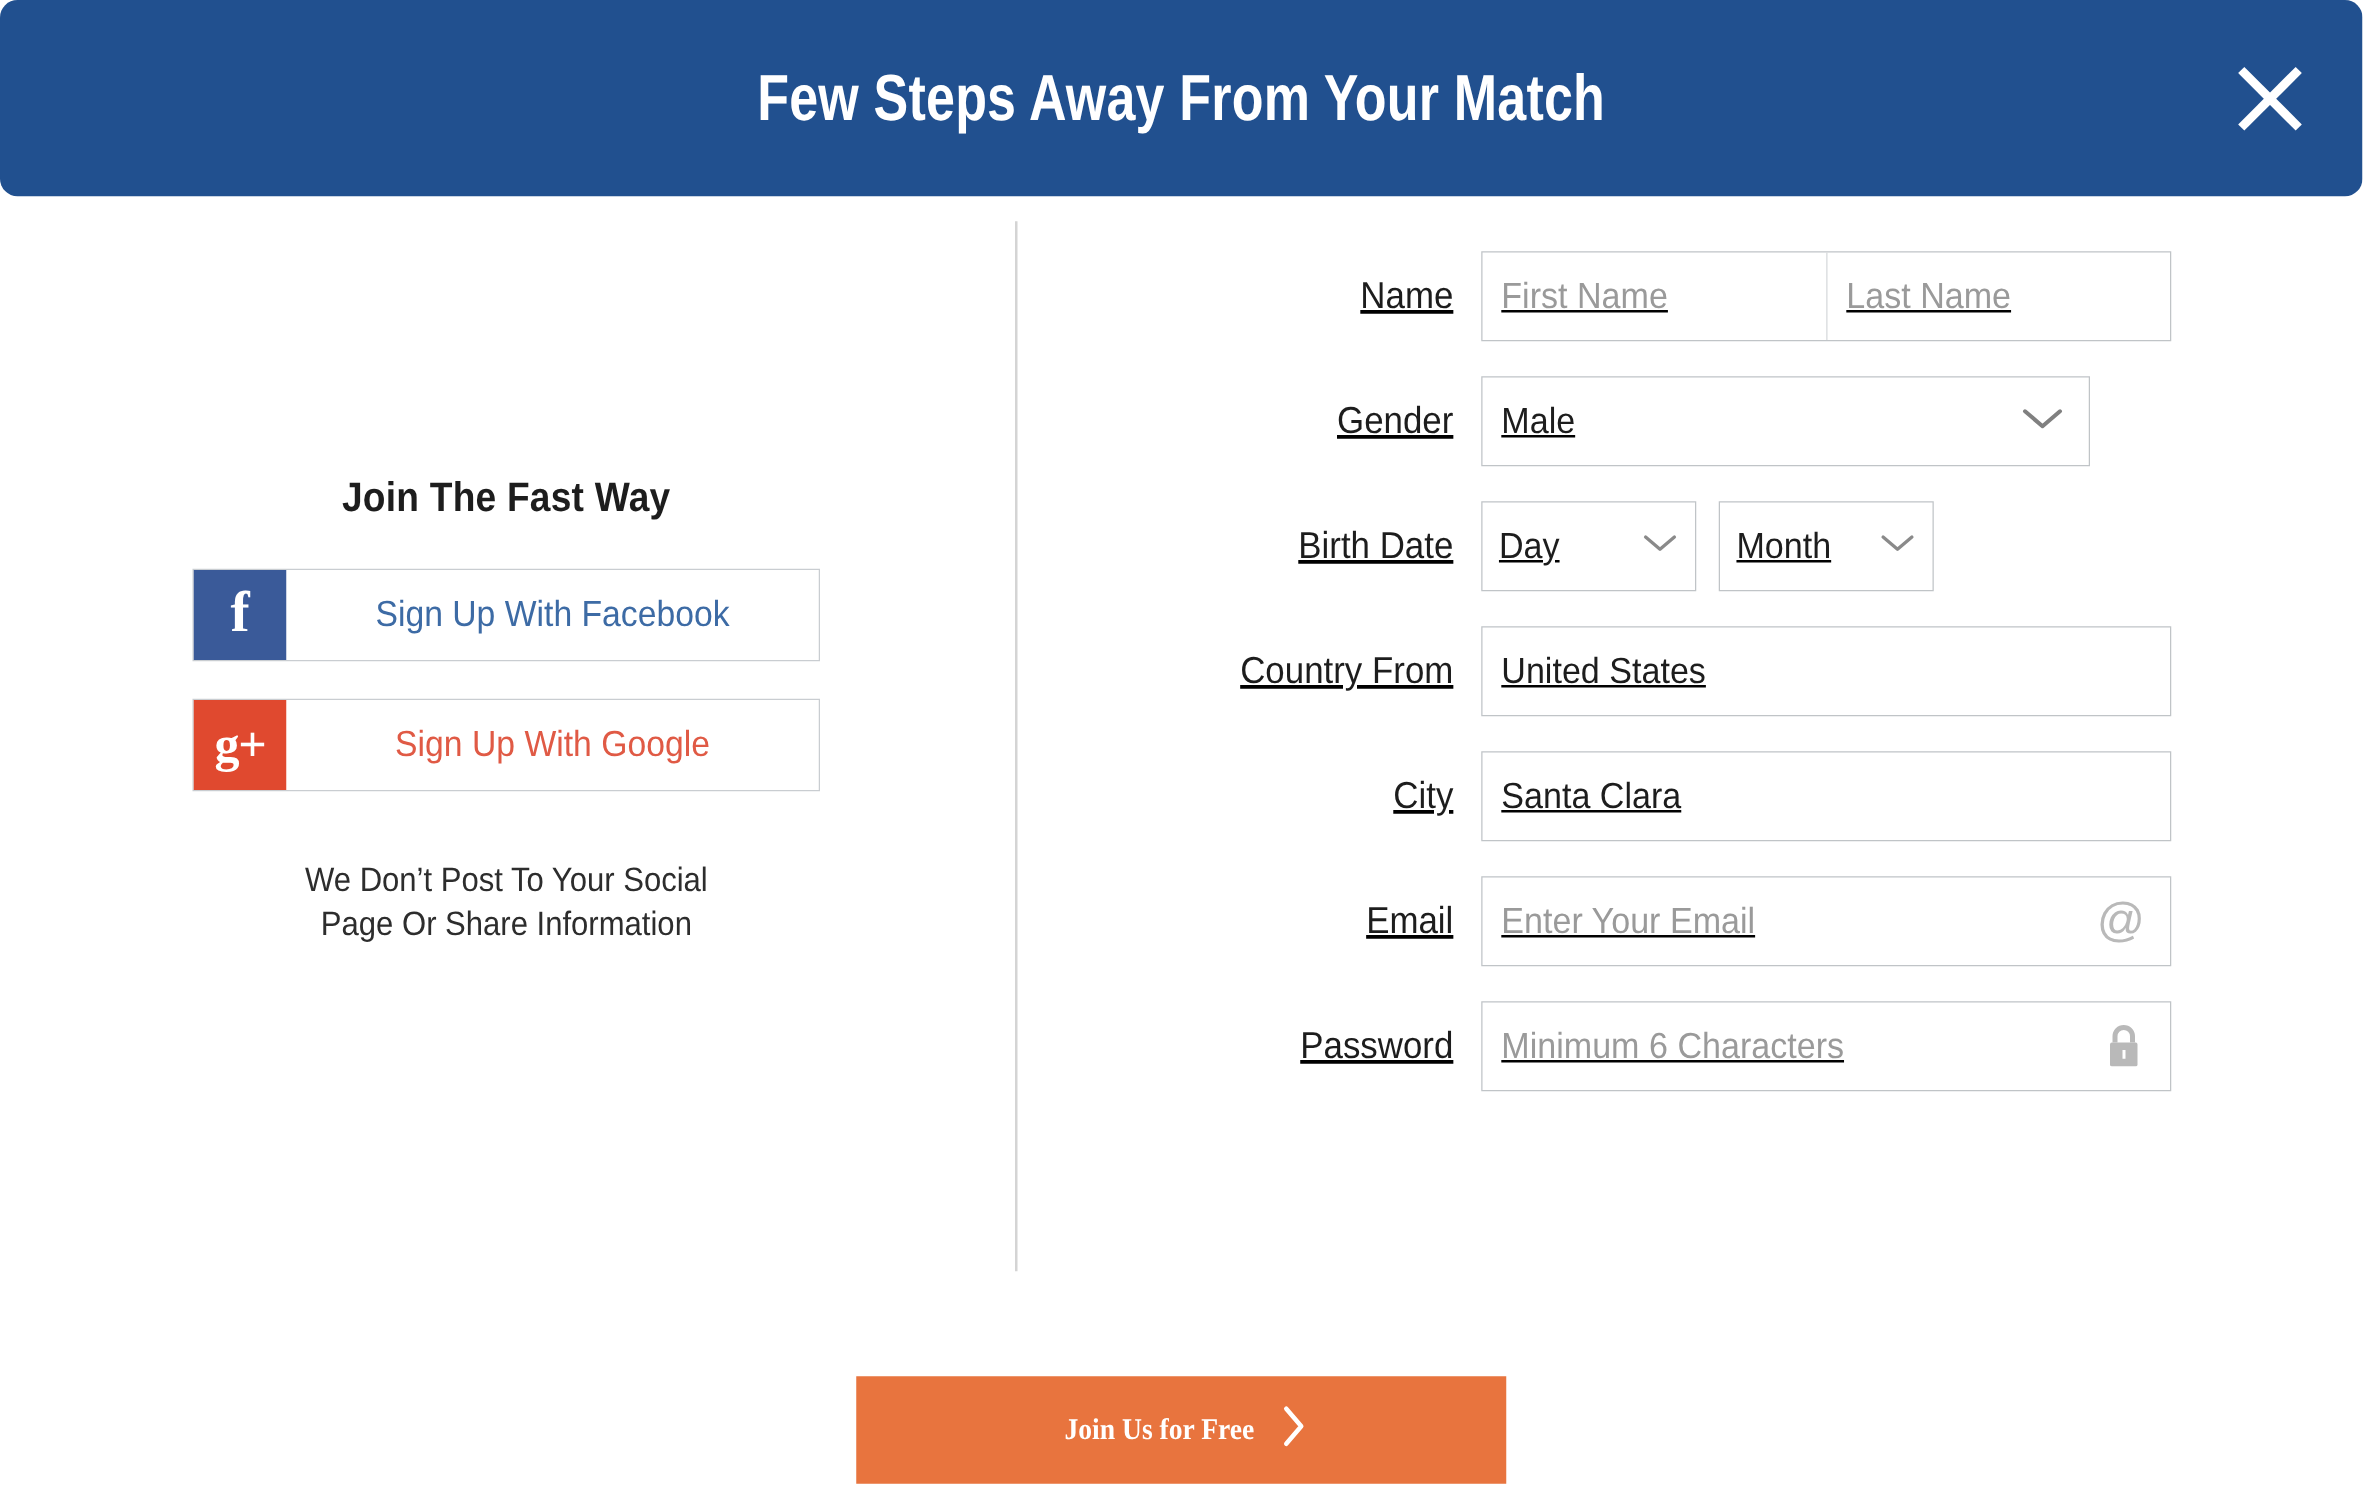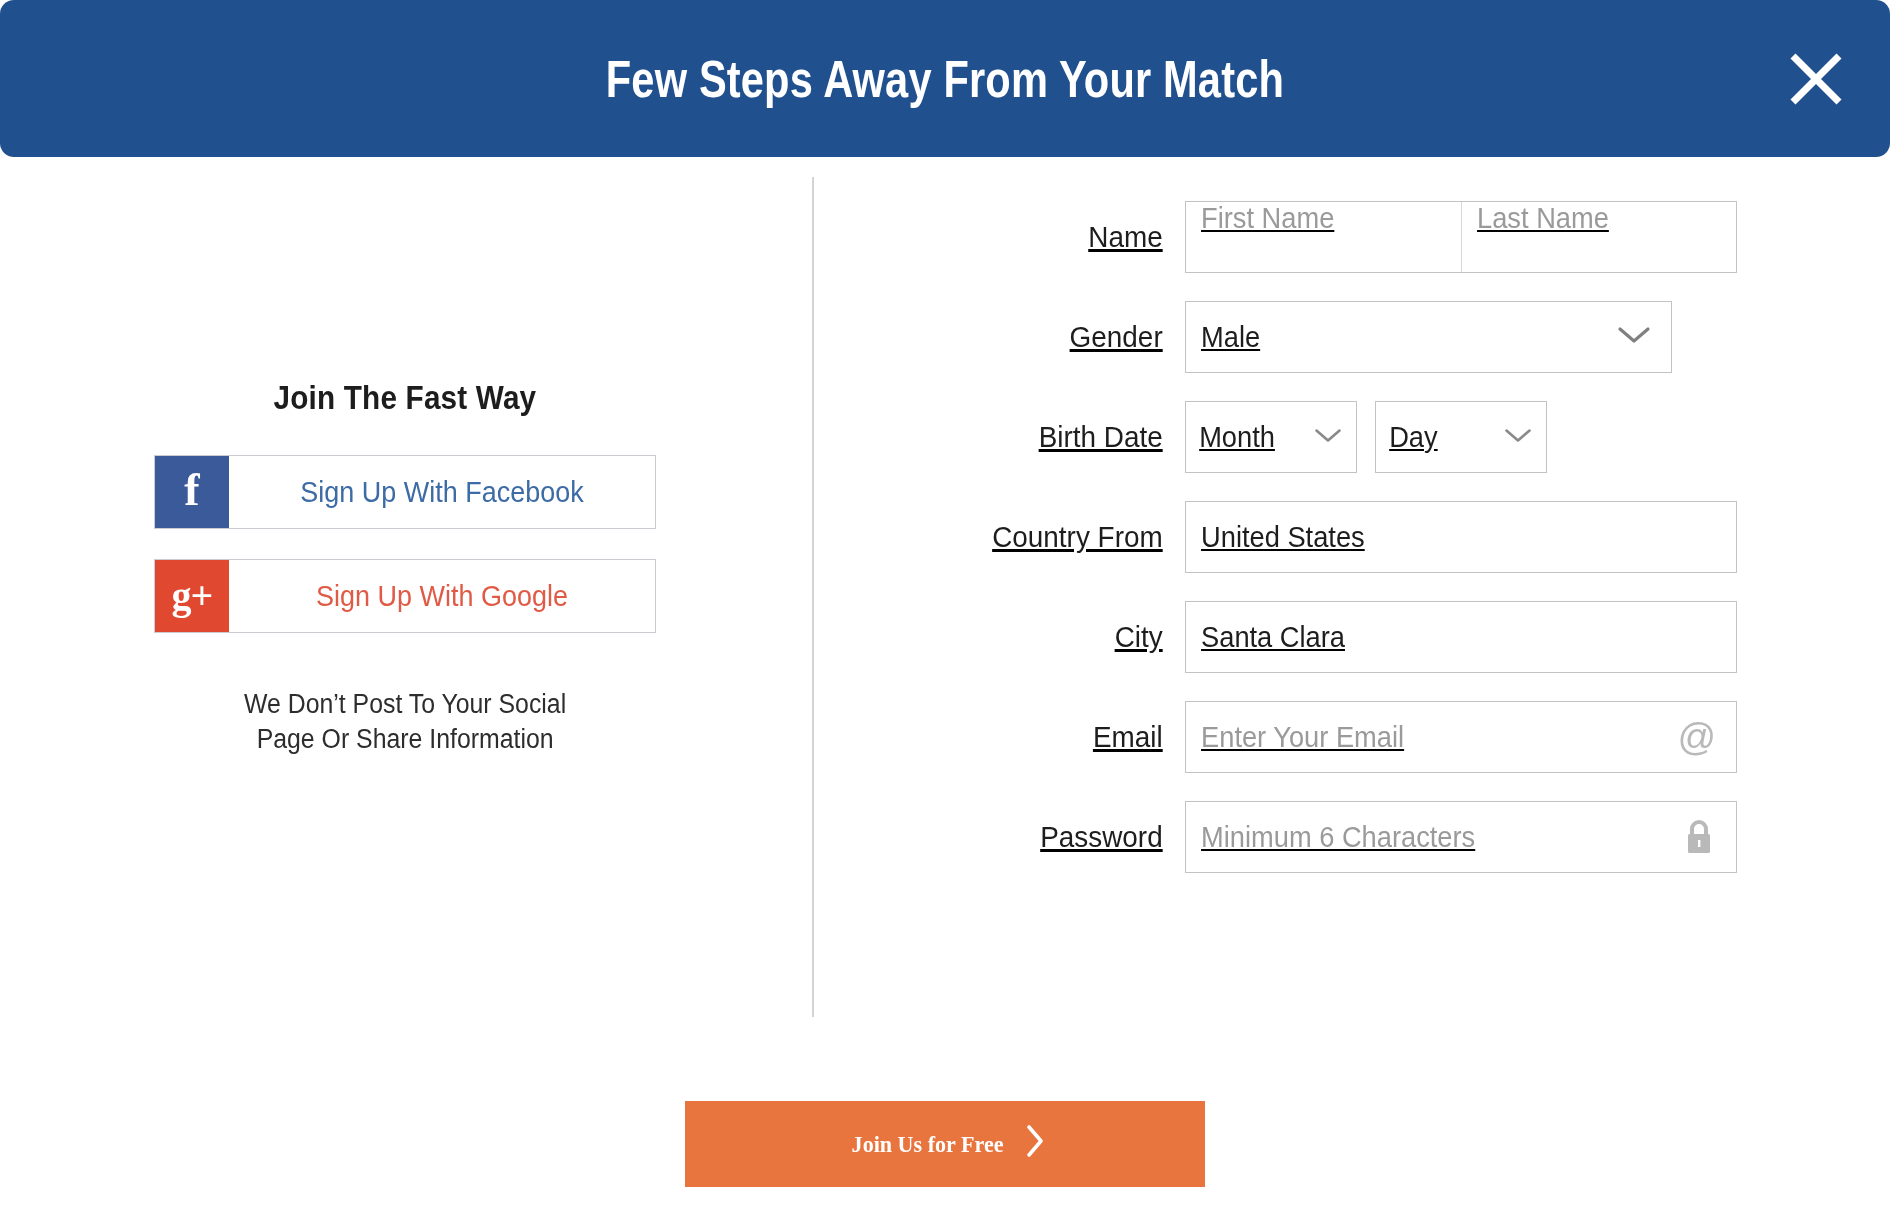--- a/index.html
+++ b/index.html
@@ -204,20 +204,21 @@
     white-space: nowrap;
   }
   .input-box .text { color: #1d1d1d; }
   .input-box .ph   { color: #9a9a9a; }
 
   
   .name-box { display: flex; padding: 0; }
   .name-half {
     flex: 1;
     display: flex;
+    align-items: center;
     height: 100%;
   }
   .name-half + .name-half { border-left: 1px solid #d6d9db; }
 
   
   .select-box {
     width: 487px;
     height: 72px;
     border: 1px solid #c0c4c7;
     background: #ffffff;
@@ -375,29 +376,29 @@
             </span>
           </div>
         </div>
       </div>
 
       <div class="form-row">
         <div class="form-label">Birth Date</div>
         <div class="field-area">
           <div class="date-group">
             <div class="date-select">
-              <span class="text">Month</span>
+              <span class="text">Day</span>
               <span class="chev">
                 <svg width="28" height="17" viewBox="0 0 34 20" aria-hidden="true">
                   <polyline points="3,4 17,16 31,4" fill="none" stroke="#8a8a8a" stroke-width="3.2" stroke-linecap="round" stroke-linejoin="round"></polyline>
                 </svg>
               </span>
             </div>
             <div class="date-select">
-              <span class="text">Day</span>
+              <span class="text">Month</span>
               <span class="chev">
                 <svg width="28" height="17" viewBox="0 0 34 20" aria-hidden="true">
                   <polyline points="3,4 17,16 31,4" fill="none" stroke="#8a8a8a" stroke-width="3.2" stroke-linecap="round" stroke-linejoin="round"></polyline>
                 </svg>
               </span>
             </div>
           </div>
         </div>
       </div>
 

